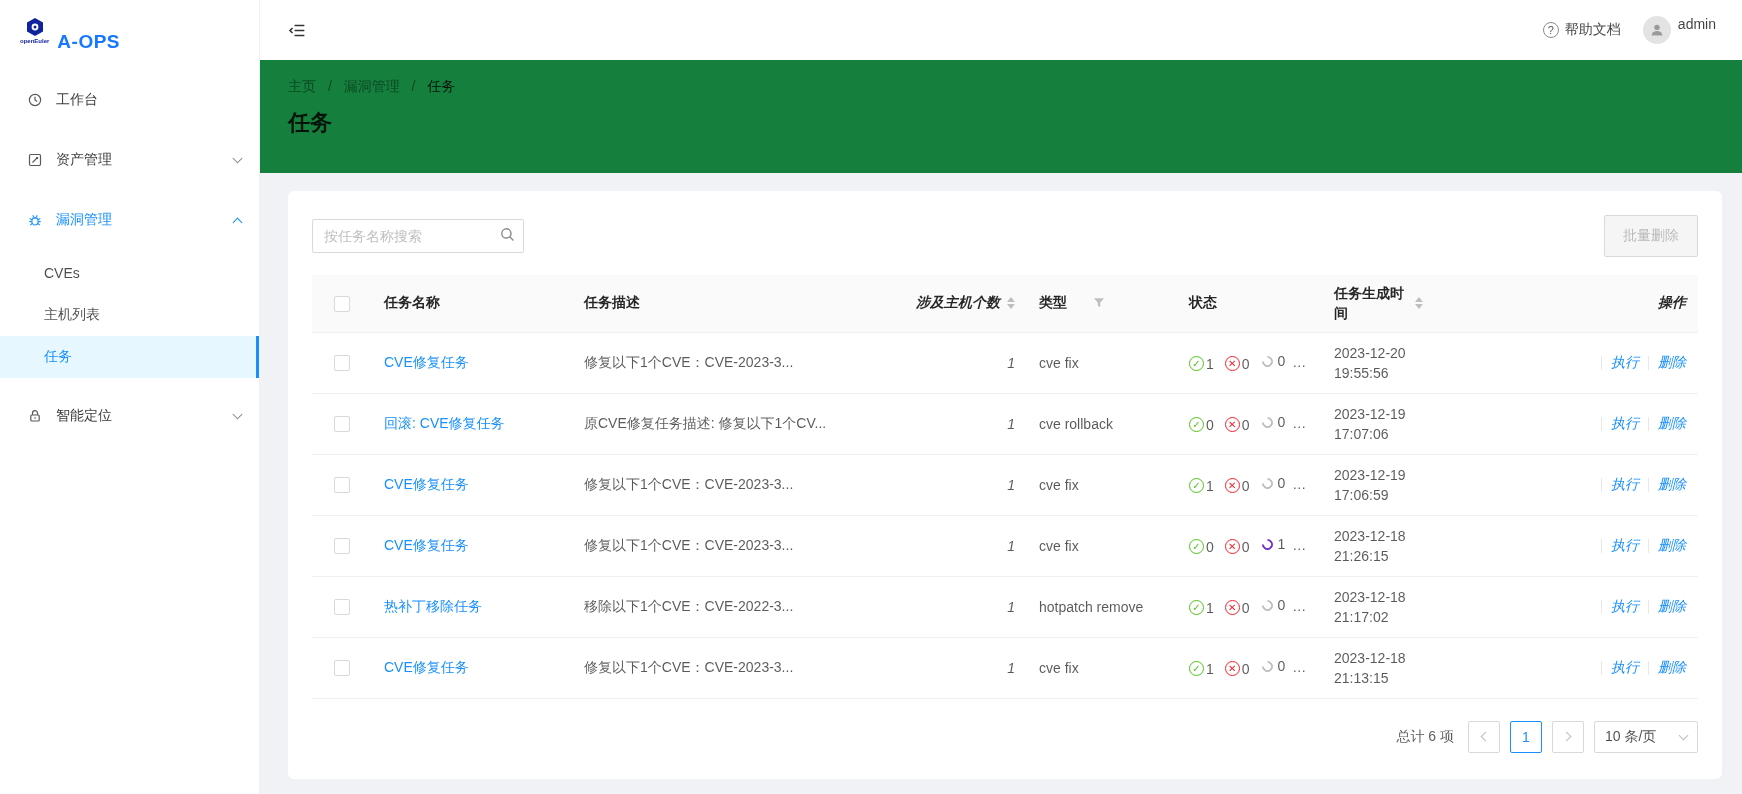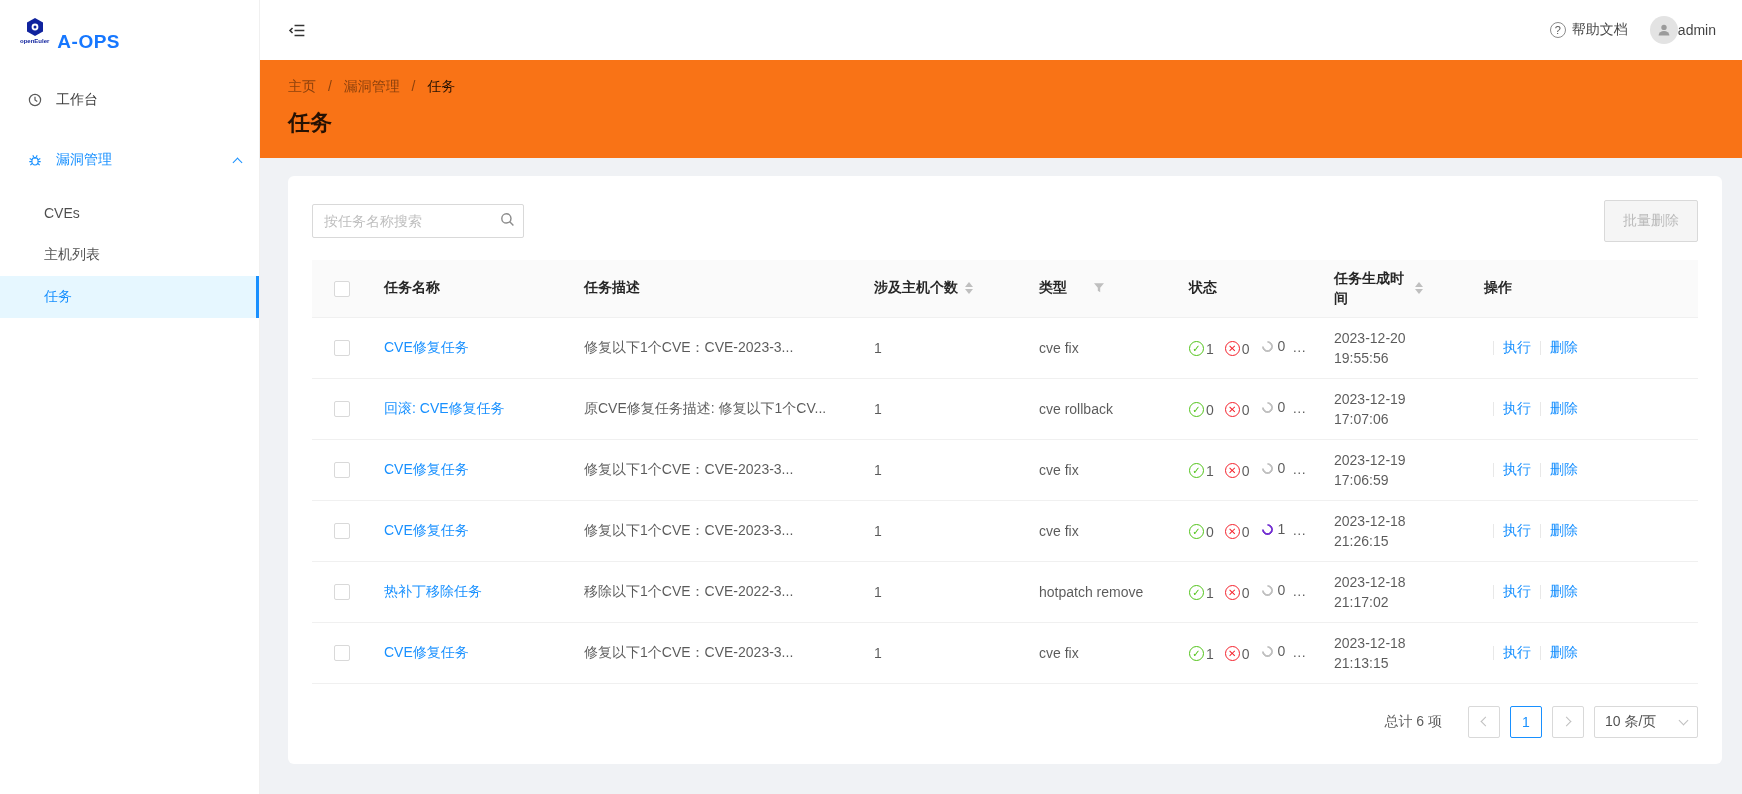--- a/index.html
+++ b/index.html
@@ -34,46 +34,46 @@
   .chev.right { transform:rotate(-45deg); margin-right:3px; }
 
   
   .main { flex:1; display:flex; flex-direction:column; min-width:0; }
   .topbar { height:60px; background:#fff; display:flex; align-items:center; padding:0 26px 0 28px; flex-shrink:0; }
   .collapse-btn { cursor:pointer; display:inline-flex; }
   .topbar-right { margin-left:auto; display:flex; align-items:center; gap:22px; color:rgba(0,0,0,0.75); }
   .help { display:inline-flex; align-items:center; gap:6px; cursor:pointer; }
   .q-icon { width:16px; height:16px; border:1px solid #8c8c8c; border-radius:50%; color:#595959;
             display:inline-flex; align-items:center; justify-content:center; font-size:11px; }
-  .user { display:inline-flex; align-items:center; cursor:pointer; }
+  .user { display:inline-flex; align-items:flex-start; gap:7px; cursor:pointer; }
   .avatar { width:28px; height:28px; border-radius:50%; background:#e3e3e3; display:inline-flex; align-items:center; justify-content:center; overflow:hidden; }
 
   
-  .page-header { background:#f97316; padding:18px 28px 20px; flex-shrink:0; }
+  .page-header { background:#15803d; padding:18px 28px 35px; flex-shrink:0; }
   .breadcrumb { font-size:14px; color:rgba(0,0,0,0.45); }
   .bc-link { cursor:pointer; }
   .bc-sep { margin:0 8px; }
   .bc-current { color:rgba(0,0,0,0.85); }
   .page-title { margin-top:12px; font-size:22px; font-weight:600; color:rgba(0,0,0,0.85); }
 
   
   .content { flex:1; background:#f0f2f5; padding:18px 20px 0 28px; overflow:hidden; }
   .card { background:#fff; border-radius:6px; padding:24px 24px 26px; }
 
   .card-toolbar { display:flex; align-items:center; margin-bottom:18px; }
   .search-box { position:relative; width:212px; }
   .search-box input { width:100%; height:34px; border:1px solid #d9d9d9; border-radius:2px; padding:0 30px 0 11px; font-size:14px; color:rgba(0,0,0,0.75); outline:none; font-family:inherit; }
   .search-box input::placeholder { color:#bfbfbf; }
   .search-icon { position:absolute; right:9px; top:8px; color:#8c8c8c; cursor:pointer; }
   .btn-disabled { margin-left:auto; height:42px; padding:0 18px; background:#f5f5f5; border:1px solid #d9d9d9; border-radius:2px; color:rgba(0,0,0,0.25); font-size:14px; cursor:not-allowed; font-family:inherit; }
 
   table { width:100%; border-collapse:collapse; table-layout:fixed; }
   th { background:#fafafa; height:54px; font-weight:600; color:rgba(0,0,0,0.85); text-align:left; padding:8px 12px; border-bottom:1px solid #f0f0f0; font-size:14px; }
   td { height:61px; padding:8px 12px; border-bottom:1px solid #f0f0f0; color:rgba(0,0,0,0.65); white-space:nowrap; overflow:hidden; text-overflow:ellipsis; }
-  th.center, td.center { text-align:left; }
+  th.center, td.center { text-align:right;font-style:italic; }
   .th-flex { display:inline-flex; align-items:center; vertical-align:middle; }
   .th-label.narrow { display:inline-block; width:74px; white-space:normal; line-height:1.45; }
   .sorter { display:inline-flex; flex-direction:column; margin-left:7px; gap:2px; cursor:pointer; }
   .sorter b { width:0; height:0; border-left:4px solid transparent; border-right:4px solid transparent; }
   .sorter b.up { border-bottom:5px solid #bfbfbf; }
   .sorter b.dn { border-top:5px solid #bfbfbf; }
   .funnel { margin-left:26px; cursor:pointer; display:inline-flex; }
 
   .checkbox { display:inline-block; width:16px; height:16px; background:#fff; border:1px solid #d9d9d9; border-radius:2px; vertical-align:middle; cursor:pointer; }
   .col-check { text-align:center; }
@@ -87,21 +87,21 @@
   .ic.ok  { border:1px solid #52c41a; color:#52c41a; }
   .ic.err { border:1px solid #f5222d; color:#f5222d; }
   .ic.unk { border:1px solid #a6a6a6; color:#8c8c8c; }
   .ic.run { width:11px; height:11px; border:2px solid #bfbfbf; border-top-color:transparent; transform:rotate(-45deg); margin:2px 4px 2px 2px; }
   .ic.run.active { border-color:#722ed1; border-top-color:transparent; }
 
   .time-cell { line-height:20px; white-space:normal; }
   .actions .vdiv { display:inline-block; width:1px; height:14px; background:#e8e8e8; vertical-align:middle; margin:0 9px; }
 
   .pagination { display:flex; align-items:center; justify-content:flex-end; gap:10px; margin-top:22px; }
-  .pg-total { color:rgba(0,0,0,0.65); margin-right:16px; }
+  .pg-total { color:rgba(0,0,0,0.65); margin-right:4px; }
   .pg-btn { width:32px; height:32px; background:#fff; border:1px solid #d9d9d9; border-radius:2px; display:inline-flex; align-items:center; justify-content:center; color:#bfbfbf; cursor:pointer; font-family:inherit; font-size:14px; }
   .pg-btn.current { border-color:#1890ff; color:#1890ff; }
   .page-size { height:32px; min-width:104px; border:1px solid #d9d9d9; border-radius:2px; background:#fff; display:inline-flex; align-items:center; justify-content:space-between; padding:0 10px; cursor:pointer; color:rgba(0,0,0,0.70); }
   .page-size .chev { color:#bfbfbf; }
 
   .fab { position:absolute; left:8px; top:780px; width:60px; height:60px; border-radius:50%; background:#fff; border:1px solid #e2e2e2; cursor:pointer; }
 </style>
 </head>
 <body>
 
@@ -124,20 +124,30 @@
       <div class="menu-item">
         <span class="mi-icon">
           <svg width="16" height="16" viewBox="0 0 16 16" fill="none" stroke="currentColor" stroke-width="1.2">
               <circle cx="8" cy="8" r="5.6"></circle>
               <path d="M8 4.8V8l2.3 1.4"></path>
             </svg>
         </span>
         <span>工作台</span>
       </div>
 
+      <div class="menu-item">
+        <span class="mi-icon">
+          <svg width="16" height="16" viewBox="0 0 16 16" fill="none" stroke="currentColor" stroke-width="1.2">
+              <rect x="2.5" y="2.5" width="11" height="11" rx="1.2"></rect>
+              <path d="M5.5 10.5l5-5M9 5.5h1.5V7"></path>
+            </svg>
+        </span>
+        <span>资产管理</span>
+        <span class="chev down"></span>
+      </div>
 
       <div class="menu-item active">
         <span class="mi-icon">
           <svg width="16" height="16" viewBox="0 0 16 16" fill="none" stroke="currentColor" stroke-width="1.1">
               <ellipse cx="8" cy="9.3" rx="3.1" ry="3.7"></ellipse>
               <path d="M8 5.6V7M5.7 3.3l1.2 1.5M10.3 3.3L9.1 4.8M4.9 7.7L2.7 6.5M11.1 7.7l2.2-1.2M4.9 9.6H2.3M11.1 9.6h2.6M5.1 11.5l-1.8 1.6M10.9 11.5l1.8 1.6"></path>
             </svg>
         </span>
         <span>漏洞管理</span>
         <span class="chev up"></span>
@@ -148,20 +158,31 @@
           <span>CVEs</span>
         </div>
         <div class="submenu-item">
           <span>主机列表</span>
         </div>
         <div class="submenu-item selected">
           <span>任务</span>
         </div>
       </div>
 
+      <div class="menu-item">
+        <span class="mi-icon">
+          <svg width="16" height="16" viewBox="0 0 16 16" fill="none" stroke="currentColor" stroke-width="1.2">
+              <rect x="3.8" y="7" width="8.4" height="6" rx="1"></rect>
+              <path d="M5.5 7V5.2a2.5 2.5 0 0 1 5 0V7"></path>
+              <circle cx="8" cy="10" r=".8" fill="currentColor" stroke="none"></circle>
+            </svg>
+        </span>
+        <span>智能定位</span>
+        <span class="chev down"></span>
+      </div>
 
     </nav>
   </aside>
 
   <div class="main">
 
     <header class="topbar">
       <span class="collapse-btn">
         <svg width="19" height="19" viewBox="0 0 18 18" fill="none" stroke="#333" stroke-width="1.5">
             <path d="M6.2 4.2h9.3M6.2 9h9.3M6.2 13.8h9.3"></path>

